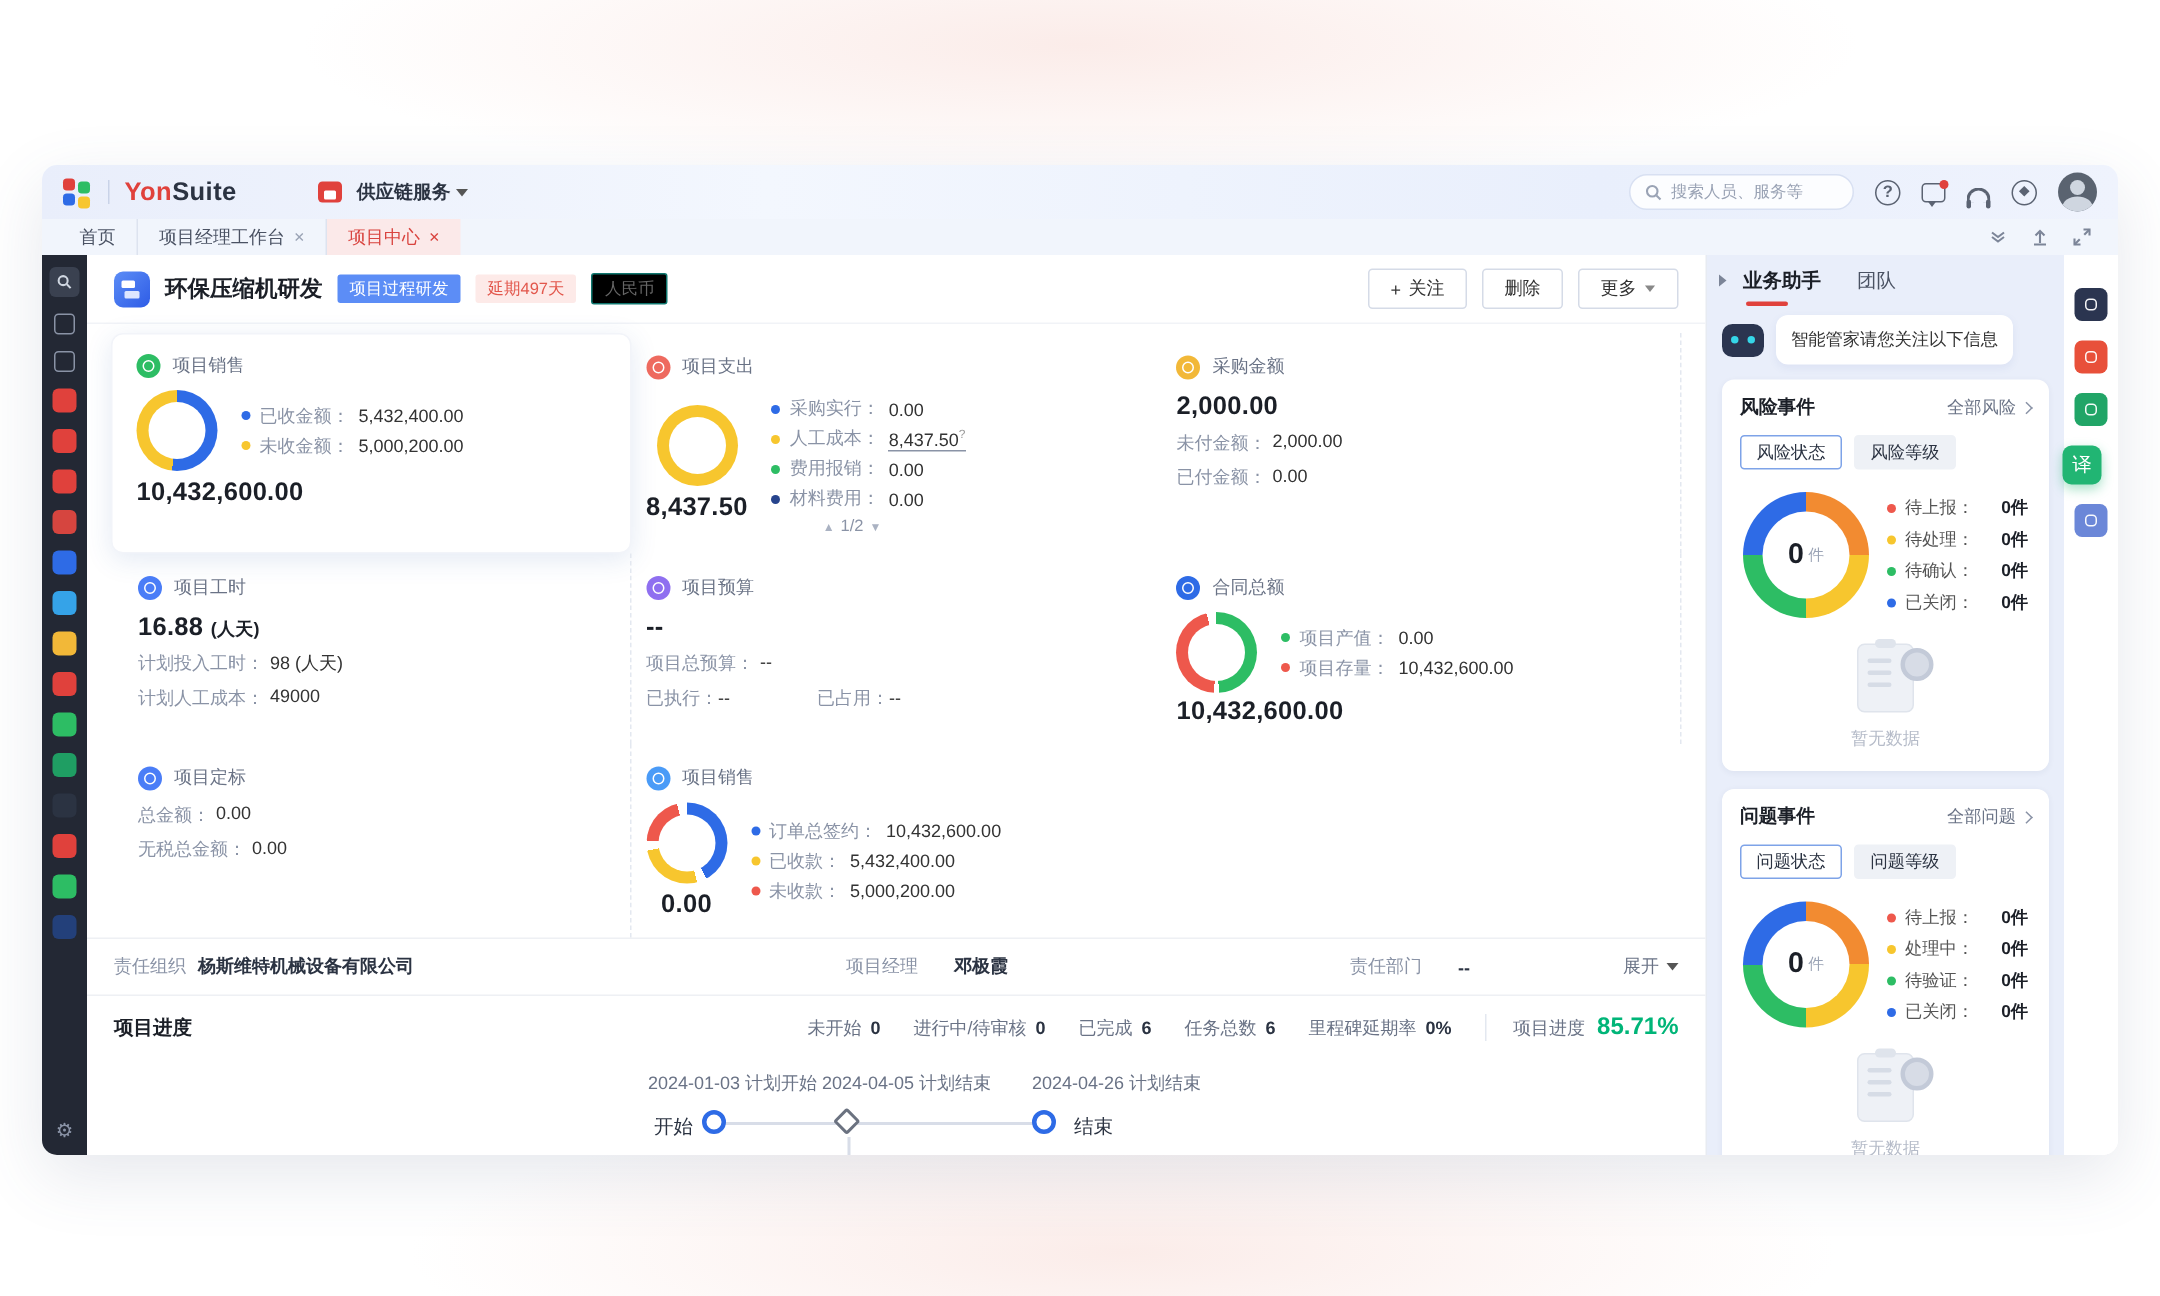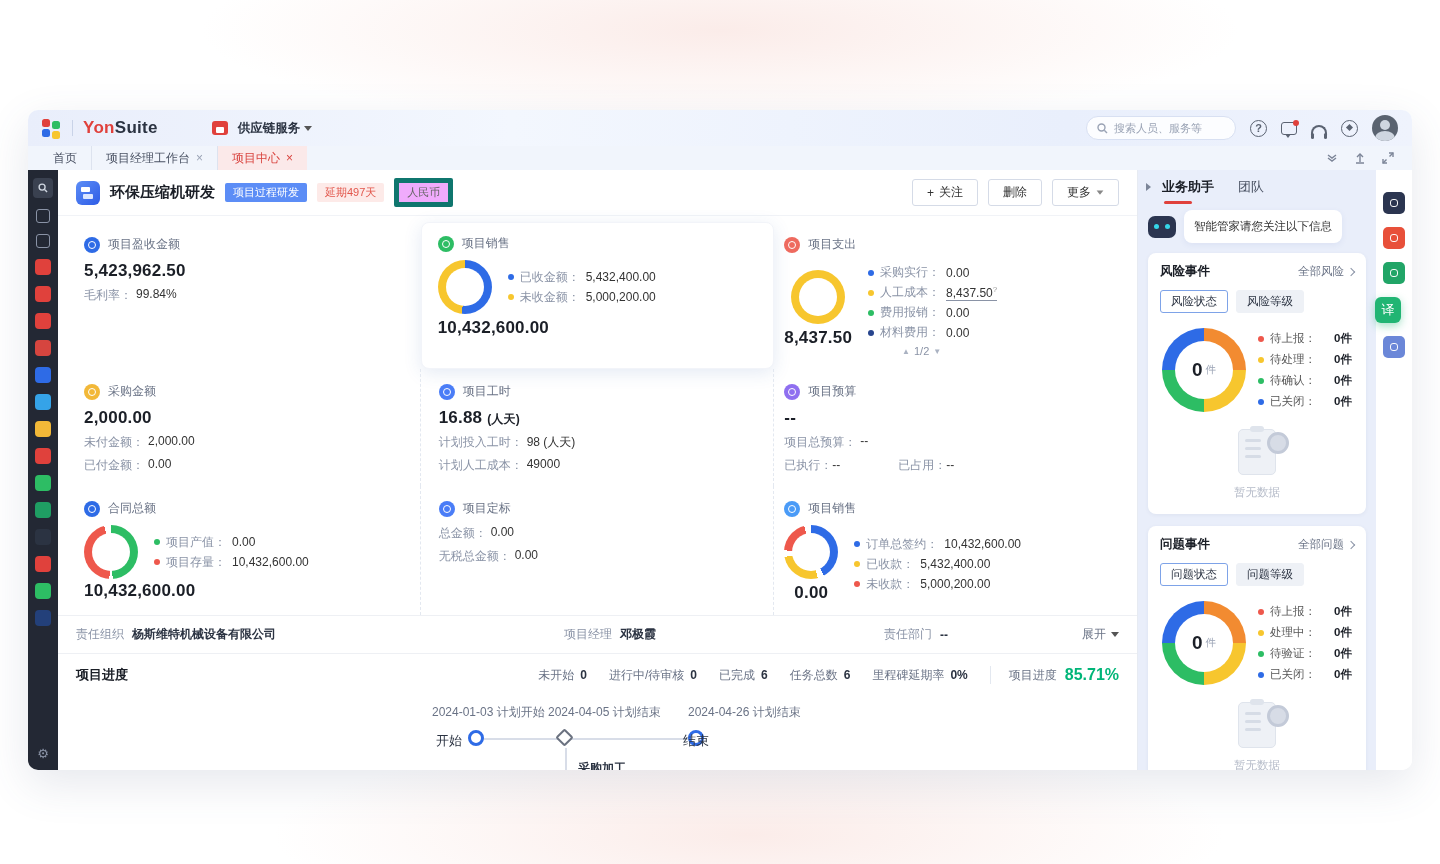--- a/index.html
+++ b/index.html
@@ -62,21 +62,21 @@
 
 .content{flex:1;background:#fff;display:flex;flex-direction:column;min-width:0;border-right:1px solid #e7ebf2}
 .c-header{height:46px;flex:0 0 46px;display:flex;align-items:center;gap:10px;padding:0 18px;border-bottom:1px solid #f1f3f7}
 .proj-ic{width:24px;height:24px;border-radius:6px;background:linear-gradient(135deg,#5c8df6,#2e5ce6);position:relative;flex:0 0 24px}
 .proj-ic::before{content:"";position:absolute;left:5px;top:6px;width:9px;height:5px;background:#fff;border-radius:1px}
 .proj-ic::after{content:"";position:absolute;left:7px;top:13px;width:10px;height:5px;background:#dce6ff;border-radius:1px}
 .c-title{font-size:15px;font-weight:bold;color:#1b1f27}
 .badge{font-size:11px;padding:2px 8px;border-radius:2px;white-space:nowrap}
 .badge.blue{background:#5c8df6;color:#fff}
 .badge.red{background:#fdeae8;color:#e2574c}
-.badge.plain{background:#f0abfc;border:5px solid #0f766e;color:#666}
+.badge.plain{background:#000000;border:1px solid #0f766e;color:#666}
 .c-actions{margin-left:auto;display:flex;gap:10px}
 .btn{font-size:12px;color:#333;background:#fff;border:1px solid #d5dbe7;border-radius:3px;padding:4px 14px;display:flex;align-items:center;gap:5px;cursor:pointer}
 .btn .caret{border-top-color:#888;transform:scale(.85)}
 
 .dash{display:grid;grid-template-columns:1fr 1.02fr 1fr;padding:6px 16px 0}
 .cell{padding:14px 14px 12px 10px;position:relative}
 .cell.sep{border-right:1px dashed #e3e8f0}
 .cell.elevated{background:#fff;border-radius:8px;box-shadow:0 4px 18px rgba(46,90,170,.13);border:1px solid #f2f4f9;padding:12px 16px}
 .card-title{display:flex;align-items:center;gap:8px;font-size:12px;color:#6a7386;margin-bottom:8px}
 .cicon{width:16px;height:16px;border-radius:50%;position:relative;flex:0 0 16px}
@@ -96,21 +96,21 @@
 .lg-vl{color:#333;white-space:nowrap}
 .lg-vl.ul{border-bottom:1px solid #8a93a6}
 .lg-vl sup{font-size:8px;color:#999}
 .pager{font-size:11px;color:#8a93a6;display:flex;align-items:center;gap:4px;margin-top:4px;padding-left:34px}
 .pager .tri{font-size:8px;color:#aab2c2;cursor:pointer}
 .two-col{display:flex;gap:58px}
 
 .owner-row{display:flex;align-items:center;padding:10px 18px;border-top:1px solid #eef0f4;font-size:12px;gap:8px}
 .owner-row .lb{color:#8a93a6}
 .owner-row .vl{color:#2b3342;font-weight:bold}
-.owner-group{display:flex;gap:8px;align-items:center}
+.owner-group{display:flex;gap:24px;align-items:center}
 .og2{margin-left:280px}.og3{margin-left:220px}
 .expand{margin-left:auto;color:#6a7386;display:flex;align-items:center;gap:5px;cursor:pointer}
 
 .prog{border-top:1px solid #eef0f4;padding:12px 18px 0;flex:1;min-height:0}
 .prog-head{display:flex;align-items:center}
 .prog-title{font-size:13px;font-weight:bold;color:#1b1f27}
 .prog-stats{margin-left:auto;display:flex;align-items:center;gap:22px;font-size:12px;color:#6a7386}
 .stat{display:flex;gap:6px;align-items:center;white-space:nowrap}
 .stat .vl{color:#2b3342;font-weight:bold}
 .prog-pct{display:flex;align-items:center;gap:8px;border-left:1px solid #e3e8f0;padding-left:18px;white-space:nowrap}
@@ -282,31 +282,20 @@
               </button>
             <button class="btn">
                 <span>更多</span>
                 <span class="caret"></span>
               </button>
           </div>
         </div>
 
         <div class="dash">
 
-          <div class="cell">
-            <div class="card-title">
-                <span class="cicon" style="background: rgb(46, 107, 230);"></span>
-                <span>项目盈收金额</span>
-              </div>
-            <div class="big-val">5,423,962.50</div>
-            <div class="sub">
-                <span class="lb">毛利率：</span>
-                <span class="vl">99.84%</span>
-              </div>
-          </div>
           <div class="cell elevated">
             <div class="card-title">
                 <span class="cicon" style="background: rgb(45, 189, 100);"></span>
                 <span>项目销售</span>
               </div>
             <div class="donut-flex">
               <div class="donut56" style="background: conic-gradient(rgb(46, 107, 230) 0deg, rgb(46, 107, 230) 187.2deg, rgb(247, 198, 46) 187.2deg, rgb(247, 198, 46) 360deg);"></div>
               <div class="legend">
                 <div class="lg-row">
                     <span class="lg-dot" style="background: rgb(46, 107, 230);"></span>
@@ -525,21 +514,21 @@
 
           <div class="timeline">
             <span class="tl-date" style="left:356px">2024-01-03 计划开始</span>
             <span class="tl-date" style="left:472px">2024-04-05 计划结束</span>
             <span class="tl-date" style="left:612px">2024-04-26 计划结束</span>
             <span class="tl-line"></span>
             <span class="tl-node-lb" style="left:360px">开始</span>
             <span class="tl-circle" style="left:392px"></span>
             <span class="tl-diamond"></span>
             <span class="tl-circle" style="left:612px"></span>
-            <span class="tl-node-lb" style="left:607px">结束</span>
+            <span class="tl-node-lb" style="left:640px">结束</span>
             <span class="tl-vline"></span>
             <span class="tl-task">采购加工</span>
 
           </div>
         </section>
       </main>
 
       <aside class="assistant">
         <div class="as-tabs">
           <span class="as-collapse">

